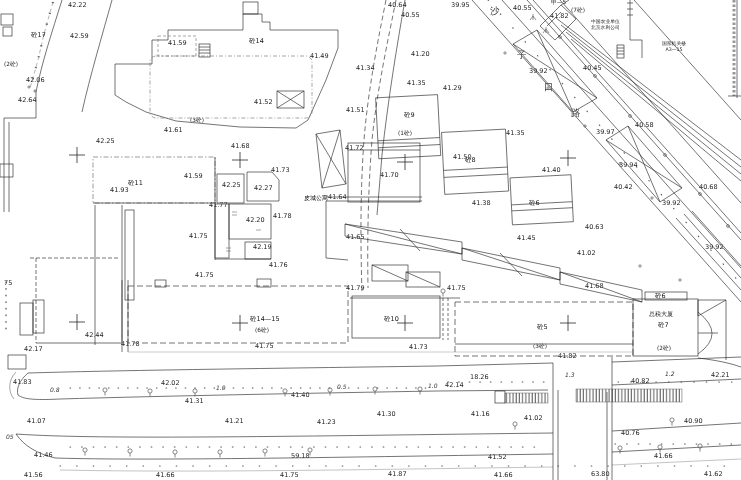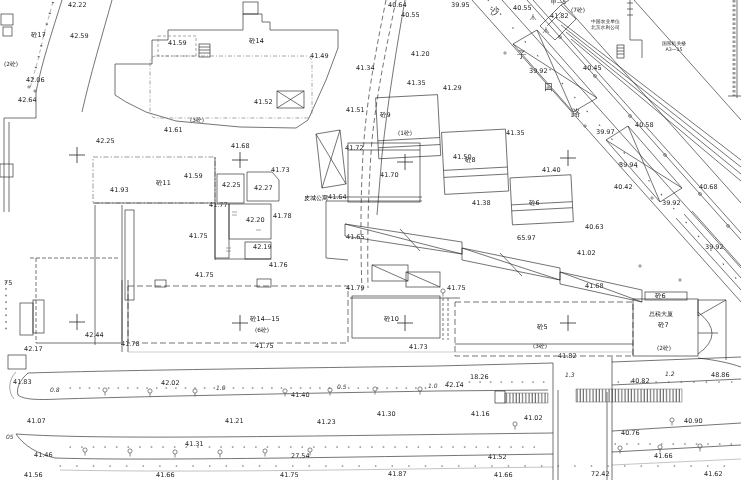--- a/index.html
+++ b/index.html
@@ -270,76 +270,76 @@
       <span class="lbl " style="left: 419px; top: 154px; margin-left: 34px;">41.50</span>
       <span class="lbl " style="left: 380px; top: 172px;">41.70</span>
       <span class="lbl " style="left: 346px; top: 234px;">41.65</span>
       <span class="lbl " style="left: 472px; top: 200px;">41.38</span>
       <span class="lbl " style="left: 407px; top: 80px;">41.35</span>
       <span class="lbl " style="left: 443px; top: 85px;">41.29</span>
       <span class="lbl " style="left: 411px; top: 51px;">41.20</span>
       <span class="lbl " style="left: 356px; top: 65px;">41.34</span>
       <span class="lbl " style="left: 346px; top: 107px;">41.51</span>
       <span class="lbl " style="left: 542px; top: 167px;">41.40</span>
-      <span class="lbl " style="left: 517px; top: 235px;">65.97</span>
+      <span class="lbl " style="left: 517px; top: 235px;">41.45</span>
       <span class="lbl " style="left: 585px; top: 224px;">40.63</span>
       <span class="lbl " style="left: 577px; top: 250px;">41.02</span>
       <span class="lbl " style="left: 585px; top: 283px;">41.68</span>
       <span class="lbl " style="left: 619px; top: 162px;">39.94</span>
       <span class="lbl " style="left: 614px; top: 184px;">40.42</span>
       <span class="lbl " style="left: 662px; top: 200px;">39.92</span>
       <span class="lbl " style="left: 699px; top: 184px;">40.68</span>
       <span class="lbl " style="left: 705px; top: 244px;">39.92</span>
       <span class="lbl " style="left: 85px; top: 332px;">42.44</span>
       <span class="lbl " style="left: 24px; top: 346px;">42.17</span>
       <span class="lbl " style="left: 121px; top: 341px;">41.78</span>
       <span class="lbl " style="left: 13px; top: 379px;">41.83</span>
       <span class="lbl " style="left: 119px; top: 380px; margin-left: 42px;">42.02</span>
-      <span class="lbl " style="left: 185px; top: 398px; margin-top: 43px;">41.31</span>
+      <span class="lbl " style="left: 185px; top: 398px;">41.31</span>
       <span class="lbl " style="left: 27px; top: 418px;">41.07</span>
       <span class="lbl " style="left: 225px; top: 418px;">41.21</span>
       <span class="lbl " style="left: 317px; top: 419px;">41.23</span>
       <span class="lbl " style="left: 34px; top: 452px;">41.46</span>
       <span class="lbl " style="left: 24px; top: 472px;">41.56</span>
       <span class="lbl " style="left: 156px; top: 472px;">41.66</span>
       <span class="lbl " style="left: 280px; top: 472px;">41.75</span>
-      <span class="lbl " style="left: 291px; top: 453px;">27.54</span>
+      <span class="lbl " style="left: 291px; top: 453px;">59.18</span>
       <span class="lbl " style="left: 346px; top: 285px;">41.79</span>
       <span class="lbl " style="left: 447px; top: 285px;">41.75</span>
       <span class="lbl " style="left: 255px; top: 343px;">41.75</span>
       <span class="lbl " style="left: 409px; top: 344px;">41.73</span>
       <span class="lbl " style="left: 291px; top: 392px;">41.40</span>
       <span class="lbl " style="left: 377px; top: 411px;">41.30</span>
       <span class="lbl " style="left: 471px; top: 411px;">41.16</span>
       <span class="lbl " style="left: 445px; top: 382px;">42.14</span>
       <span class="lbl " style="left: 470px; top: 374px;">18.26</span>
       <span class="lbl " style="left: 558px; top: 353px;">41.82</span>
-      <span class="lbl " style="left: 711px; top: 372px;">48.86</span>
+      <span class="lbl " style="left: 711px; top: 372px;">42.21</span>
       <span class="lbl " style="left: 631px; top: 378px;">40.82</span>
       <span class="lbl " style="left: 524px; top: 415px;">41.02</span>
       <span class="lbl " style="left: 684px; top: 418px;">40.90</span>
       <span class="lbl " style="left: 621px; top: 430px;">40.76</span>
       <span class="lbl " style="left: 488px; top: 454px;">41.52</span>
       <span class="lbl " style="left: 654px; top: 453px;">41.66</span>
       <span class="lbl " style="left: 388px; top: 471px;">41.87</span>
       <span class="lbl " style="left: 494px; top: 472px;">41.66</span>
-      <span class="lbl " style="left: 591px; top: 471px;">72.42</span>
+      <span class="lbl " style="left: 591px; top: 471px;">63.80</span>
       <span class="lbl " style="left: 704px; top: 471px;">41.62</span>
       <span class="lbl " style="left: 4px; top: 280px;">75</span>
       <span class="lbl rw" style="left: 50px; top: 387px;">0.8</span>
       <span class="lbl rw" style="left: 216px; top: 385px;">1.0</span>
       <span class="lbl rw" style="left: 337px; top: 384px;">0.5</span>
       <span class="lbl rw" style="left: 428px; top: 383px;">1.0</span>
       <span class="lbl rw" style="left: 565px; top: 372px;">1.3</span>
       <span class="lbl rw" style="left: 665px; top: 371px;">1.2</span>
       <span class="lbl rw" style="left: 6px; top: 434px;">05</span>
       <span class="lbl bld" style="left: 7px; top: 32px; margin-left: 24px;">砼17</span>
       <span class="lbl bld" style="left: 249px; top: 38px;">砼14</span>
-      <span class="lbl bld" style="left: 156px; top: 180px;">砼11</span>
-      <span class="lbl bld" style="left: 380px; top: 112px; text-align: center;">砼9</span>
+      <span class="lbl bld" style="left: 128px; top: 180px;">砼11</span>
+      <span class="lbl bld" style="left: 404px; top: 112px; text-align: center;">砼9</span>
       <span class="lbl bld" style="left: 465px; top: 157px;">砼8</span>
       <span class="lbl bld" style="left: 529px; top: 200px;">砼6</span>
       <span class="lbl bld" style="left: 250px; top: 316px;">砼14—15</span>
       <span class="lbl bld" style="left: 384px; top: 316px;">砼10</span>
       <span class="lbl bld" style="left: 537px; top: 324px;">砼5</span>
       <span class="lbl bld" style="left: 655px; top: 293px;">砼6</span>
       <span class="lbl bld" style="left: 658px; top: 322px;">砼7</span>
       <span class="lbl fn" style="left: 4px; top: 62px;">(2砼)</span>
       <span class="lbl fn" style="left: 190px; top: 118px;">(3砼)</span>
       <span class="lbl fn" style="left: 398px; top: 131px;">(1砼)</span>

